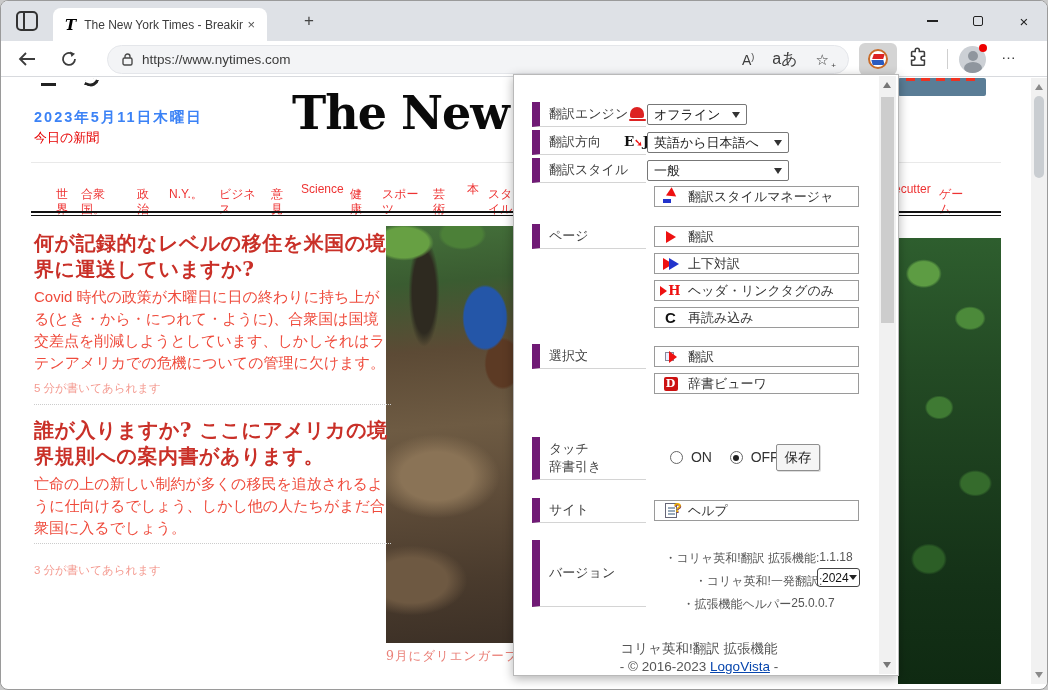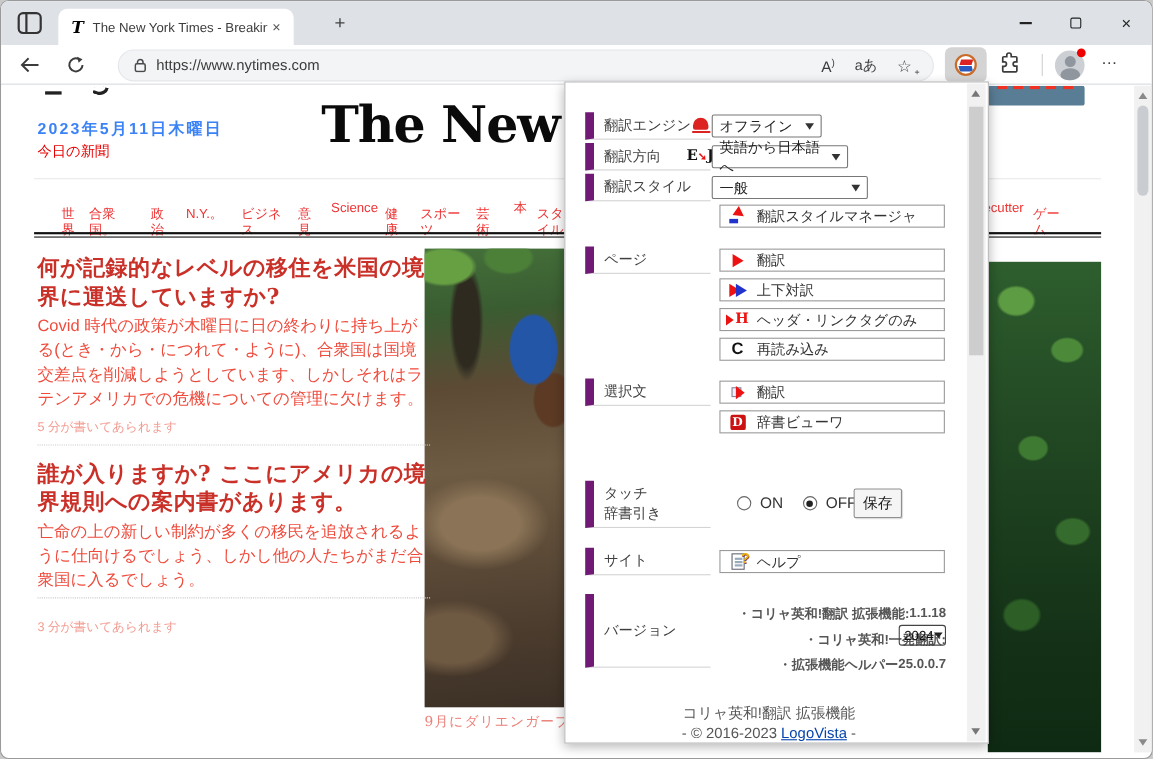--- a/index.html
+++ b/index.html
@@ -20,21 +20,21 @@
   .win-max-glyph { width:10px; height:10px; border:1.2px solid #222; border-radius:2px; }
 
   
   .toolbar { position:absolute; left:0; top:40px; width:100%; height:36px; background:#fff; border-bottom:1px solid #d8dade; display:flex; align-items:center; }
   .nav-icon { width:28px; height:28px; display:flex; align-items:center; justify-content:center; color:#3c3c3c; }
   .back-icon { margin-left:12px; }
   .refresh-icon { margin-left:14px; }
   .addressbar { position:absolute; left:106px; top:44px; width:742px; height:29px; background:#f3f4f6; border:1px solid #e4e6ea; border-radius:15px; display:flex; align-items:center; padding:0 10px 0 14px; }
   .lock-icon { margin-right:9px; display:flex; }
   .url-text { flex:1; font-size:13.5px; color:#3b3b3b; }
-  .pill-icon { font-size:13px; color:#3c3c3c; padding:0 9px; display:flex; align-items:center; }
+  .pill-icon { font-size:16px; color:#3c3c3c; padding:0 9px; display:flex; align-items:center; }
   .read-aloud { font-size:14px; }
   .read-aloud small { font-size:9px; margin-top:-6px; }
   .star-wrap { position:relative; font-size:15px; }
   .star-plus { position:absolute; right:2px; bottom:-1px; font-size:8px; background:#f3f4f6; border-radius:50%; line-height:8px; }
   .ext-active { position:absolute; left:858px; top:42px; width:38px; height:32px; background:#d4d4d4; border-radius:6px; display:flex; align-items:center; justify-content:center; }
   .logo-circle { width:20px; height:20px; border-radius:50%; background:#fff; border:2px solid #c96c2a; position:relative; overflow:hidden; }
   .logo-circle .lv-red { position:absolute; left:3px; top:3px; width:11px; height:5px; background:#d22; transform:skewX(-18deg); }
   .logo-circle .lv-blue { position:absolute; left:2px; top:9px; width:12px; height:5px; background:#2a5bc0; transform:skewX(14deg); }
   .puzzle-wrap { position:absolute; left:906px; top:46px; }
   .toolbar-sep { position:absolute; left:946px; top:48px; width:1px; height:20px; background:#cfcfcf; }
@@ -116,21 +116,21 @@
   .flagicon { position:relative; width:16px; height:15px; }
   .flagicon .f-red { position:absolute; left:5px; top:0; width:0; height:0; border-top:5px solid transparent; border-bottom:5px solid transparent; border-left:9px solid #e11; transform:rotate(35deg); }
   .flagicon .f-blue { position:absolute; left:0; bottom:1px; width:8px; height:4px; background:#23c; }
   .speaker { position:relative; width:16px; height:14px; }
   .speaker .cone { position:absolute; left:0; top:3px; width:0; height:0; border-top:4px solid transparent; border-bottom:4px solid transparent; border-right:7px solid #f4c400; }
   .speaker .box { position:absolute; left:6px; top:1px; width:5px; height:12px; background:#f4c400; border:1px solid #863; }
   .speaker .wave { position:absolute; left:12px; top:2px; width:4px; height:10px; border:1.5px solid #555; border-left:none; border-radius:0 6px 6px 0; }
   .radio { width:13px; height:13px; border:1px solid #666; border-radius:50%; background:#fff; position:relative; display:inline-block; vertical-align:-2px; }
   .radio.checked::after { content:""; position:absolute; left:2.5px; top:2.5px; width:6px; height:6px; border-radius:50%; background:#222; }
   .save-btn { position:absolute; left:262px; top:369px; width:44px; height:27px; background:#f5f5f5; border:1px solid #8f8f8f; border-radius:2px; font-size:13.5px; color:#222; display:flex; align-items:center; justify-content:center; box-shadow:1px 1px 0 #ddd; }
-  .ver-row { position:absolute; left:143px; width:203px; font-size:12px; color:#555; display:flex; justify-content:flex-end;font-weight:bold; }
+  .ver-row { position:absolute; left:143px; width:203px; font-size:12px; color:#555; display:flex; justify-content:center; }
   .ver-select { position:absolute; left:303px; width:43px; height:19px; border:1px solid #444; border-radius:3px; font-size:12px; color:#111; display:flex; align-items:center; padding:0 4px; justify-content:space-between; }
   .ver-select .chev { width:0; height:0; border-left:4px solid transparent; border-right:4px solid transparent; border-top:5px solid #222; }
   .pfooter { position:absolute; left:0; width:370px; text-align:center; font-size:13.5px; color:#555; }
   .pfooter a { color:#0645ad; text-decoration:underline; }
   .p-scroll { position:absolute; right:2px; top:1px; width:17px; height:598px; background:#f1f1f1; }
   .p-scroll .thumb { position:absolute; left:2px; top:21px; width:13px; height:226px; background:#cdcdcd; }
   .p-scroll .arrow-up { left:4px; top:6px; border-bottom-color:#777; }
   .p-scroll .arrow-dn { left:4px; bottom:6px; border-top-color:#777; }
 
   svg { display:block; }
@@ -279,21 +279,21 @@
       </div>
     <div class="pselect" style="left:133px;top:29px;width:100px">
       <span>オフライン</span>
         <span class="chev"></span>
     </div>
 
     <div class="plabel" style="top:55px">翻訳方向</div>
     <div class="ej" style="position:absolute;left:110px;top:58px">
       <span>E</span><span class="arr">➘</span><span>J</span>
     </div>
-    <div class="pselect" style="left:133px;top:57px;width:124px">
+    <div class="pselect" style="left:133px;top:57px;width:142px">
       <span>英語から日本語へ</span>
         <span class="chev"></span>
     </div>
 
     <div class="plabel" style="top:83px">翻訳スタイル</div>
     <div class="pselect" style="left:133px;top:85px;width:142px">
       <span>一般</span>
         <span class="chev"></span>
     </div>
 

